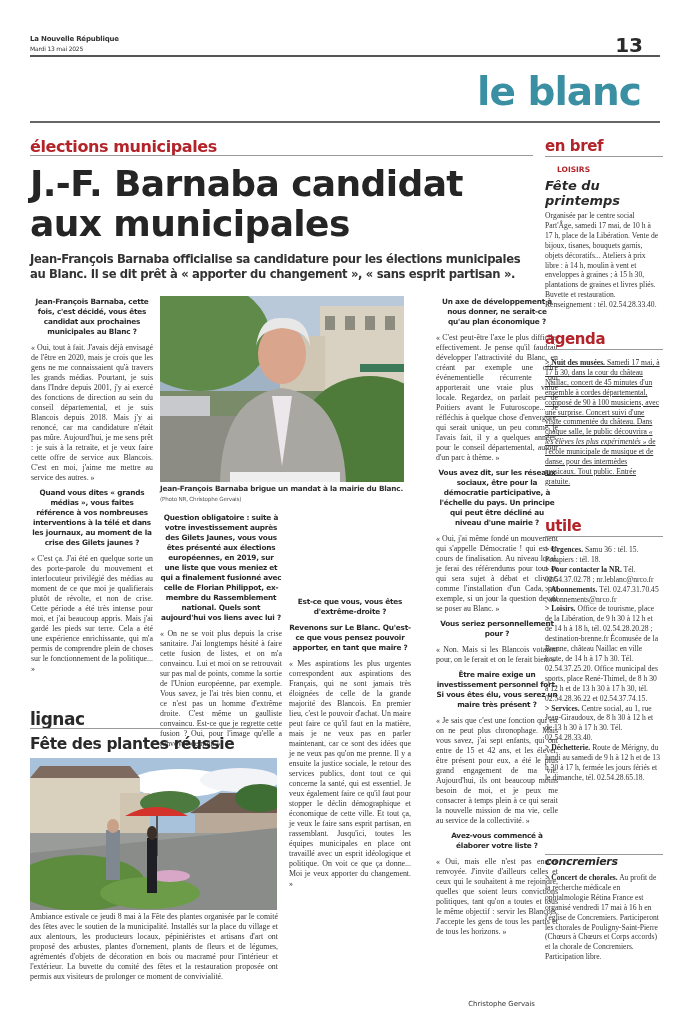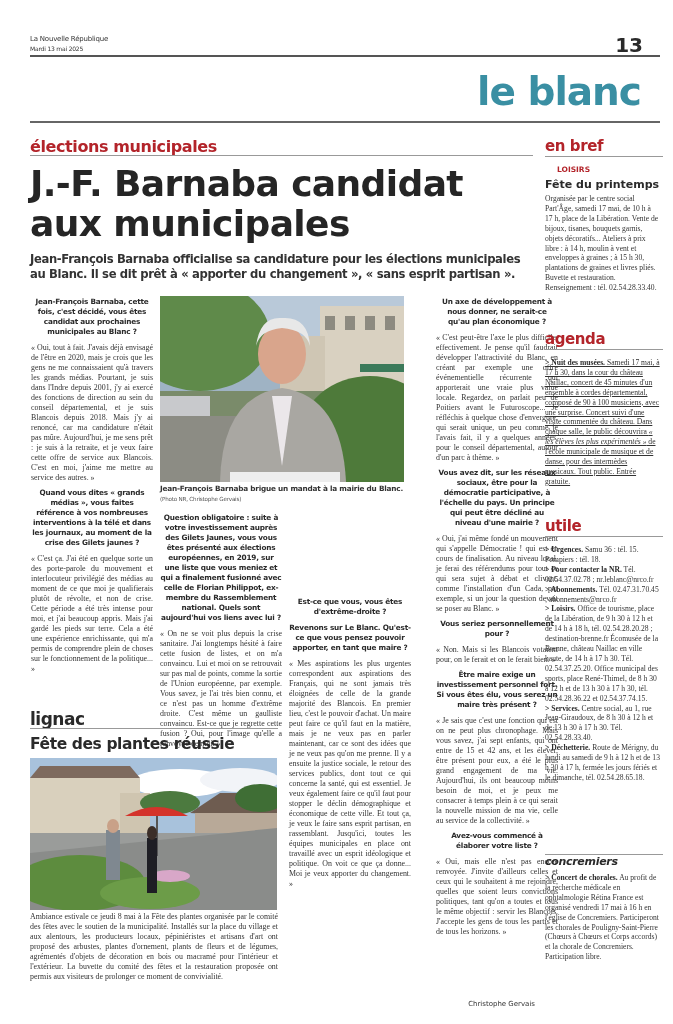--- a/index.html
+++ b/index.html
@@ -1,21 +1,21 @@
 <!DOCTYPE html>
 <html><head>
 <meta charset="utf-8">
 <style>
   * { box-sizing: border-box; margin: 0; padding: 0; }
   html, body { width: 673px; height: 1024px; background: #ffffff; overflow: hidden; }
   body { position: relative; font-family: "Liberation Serif", serif; color: #2a2a2a; }
   .abs { position: absolute; }
 
   
-  .mast-title { left: 30px; top: 35px; font-family: "DejaVu Sans", sans-serif; font-size: 7px; font-weight: normal; color: #333; letter-spacing: -0.2px; }
+  .mast-title { left: 30px; top: 35px; font-family: "DejaVu Sans", sans-serif; font-size: 7px; font-weight: bold; color: #333; letter-spacing: -0.2px; }
   .mast-date { left: 30px; top: 45px; font-family: "DejaVu Sans", sans-serif; font-size: 6px; color: #333; letter-spacing: -0.2px; }
   .page-num { right: 30px; top: 33px; font-family: "DejaVu Sans", sans-serif; font-size: 20px; font-weight: bold; color: #2a2a2a; }
   .rule-top { left: 30px; top: 55px; width: 630px; height: 2px; background: #555; }
   .section-name { right: 32px; top: 72px; font-family: "DejaVu Sans", sans-serif; font-size: 39px; font-weight: bold; color: #3a8fa3; letter-spacing: -1px; line-height: 1; }
   .rule-section { left: 30px; top: 121px; width: 630px; height: 2px; background: #666; }
 
   
   .kicker { left: 30px; top: 137px; font-family: "DejaVu Sans", sans-serif; font-size: 16px; font-weight: bold; color: #b3242a; letter-spacing: -0.4px; }
   .rule-kicker { left: 30px; top: 155px; width: 503px; height: 1px; background: #999; }
   .headline { left: 30px; top: 164px; width: 510px; font-family: "DejaVu Sans", sans-serif; font-size: 36px; font-weight: bold; line-height: 40px; color: #252525; letter-spacing: -0.6px; }
@@ -43,21 +43,21 @@
   .rule-lignac { left: 30px; top: 728px; width: 248px; height: 1px; background: #999; }
   .lignac-title { left: 30px; top: 735px; font-family: "DejaVu Sans", sans-serif; font-size: 15.5px; font-weight: bold; color: #2a2a2a; letter-spacing: -0.4px; }
   .photo2 { left: 30px; top: 758px; width: 247px; height: 152px; overflow: hidden; }
   .lignac-text { left: 30px; top: 912px; width: 248px; font-size: 7.9px; line-height: 10px; text-align: justify; color: #333; }
 
   
   .side { left: 545px; width: 115px; }
   .side-h { font-family: "DejaVu Sans", sans-serif; font-weight: bold; color: #b3242a; font-size: 15px; letter-spacing: -0.4px; line-height: 1; }
   .side-rule { height: 1px; background: #999; width: 118px; }
   .side-sub { font-family: "DejaVu Sans", sans-serif; font-weight: bold; color: #b3242a; font-size: 7.5px; }
-  .side-title { font-family: "DejaVu Sans", sans-serif; font-weight: bold; color: #2a2a2a; font-size: 11px; }
+  .side-title { font-family: "DejaVu Sans", sans-serif; font-weight: bold; color: #2a2a2a; font-size: 13px; font-style: italic; }
   .side-body { font-size: 7.6px; line-height: 9.9px; color: #333; }
   .side-body b { color: #2a2a2a; }
   .side-h-dark { font-family: "DejaVu Sans", sans-serif; font-weight: bold; color: #2a2a2a; font-size: 11px; letter-spacing: -0.3px; }
 </style>
 </head>
 <body>
 
 <div class="abs mast-title">La Nouvelle République</div>
 <div class="abs mast-date">Mardi 13 mai 2025</div>
 <div class="abs page-num">13</div>

